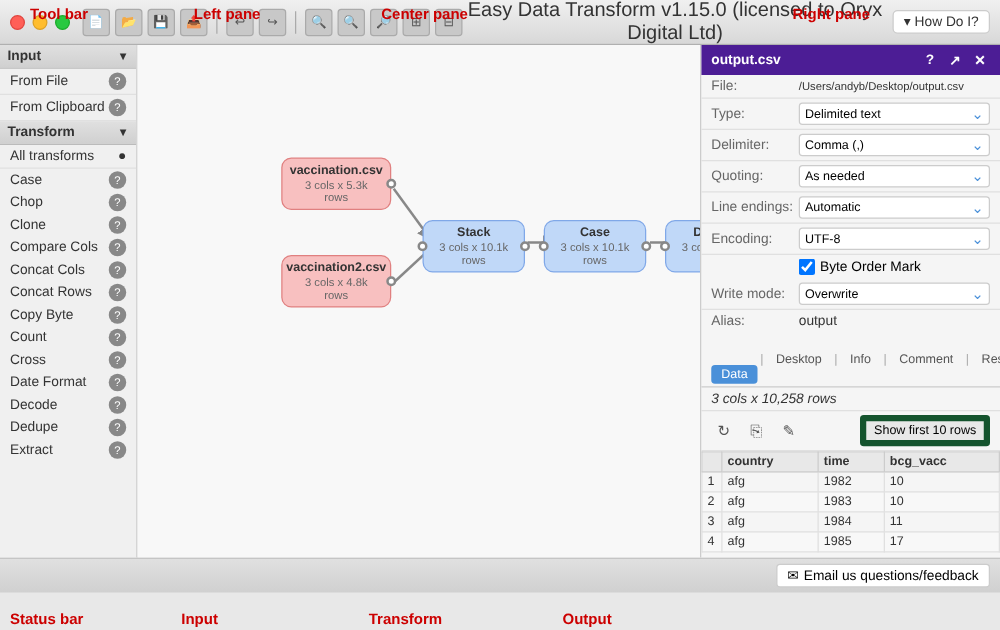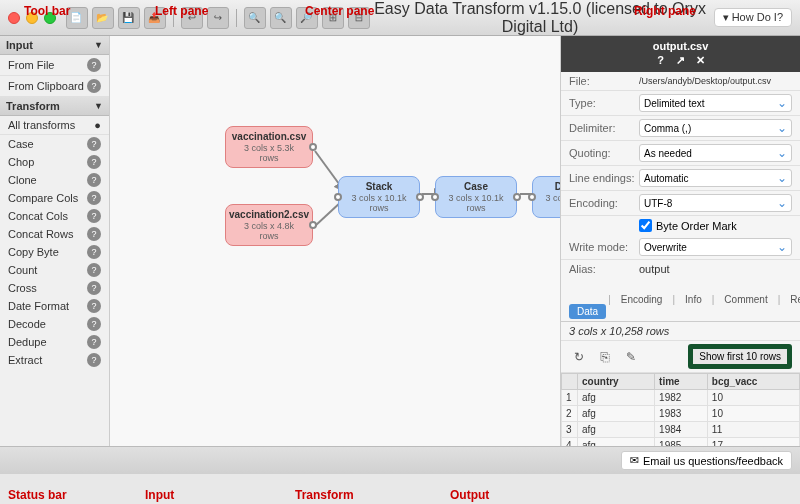--- a/index.html
+++ b/index.html
@@ -41,21 +41,21 @@
     .node-info { font-size: 9px; color: #666; font-weight: normal; margin-top: 1px; }
     .node-dot { width: 8px; height: 8px; background: white; border: 2px solid #888; border-radius: 50%; position: absolute; }
     .node-dot-left { left: -5px; top: 50%; transform: translateY(-50%); }
     .node-dot-right { right: -5px; top: 50%; transform: translateY(-50%); }
 
     
     .flow-svg { position: absolute; top: 0; left: 0; width: 100%; height: 100%; pointer-events: none; }
 
     
     #right-pane { width: 240px; background: #f5f5f5; border-left: 1px solid #ccc; display: flex; flex-direction: column; overflow: hidden; }
-    .right-header { background: #404040; color: white; padding: 4px 8px; font-size: 11px; font-weight: bold; display: flex; align-items: center; justify-content: space-between; flex-direction: column; }
+    .right-header { background: #4c1d95; color: white; padding: 4px 8px; font-size: 11px; font-weight: bold; display: flex; align-items: center; justify-content: space-between; }
     .right-icons { display: flex; gap: 4px; }
     .right-icon { width: 16px; height: 16px; display: flex; align-items: center; justify-content: center; font-size: 11px; color: white; cursor: pointer; }
     .right-row { display: flex; align-items: center; padding: 3px 8px; border-bottom: 1px solid #e0e0e0; font-size: 11px; }
     .right-label { color: #666; width: 70px; flex-shrink: 0; }
     .right-value { color: #333; flex: 1; }
     .right-select { display: flex; align-items: center; justify-content: space-between; background: white; border: 1px solid #ccc; border-radius: 3px; padding: 1px 4px; font-size: 10px; flex: 1; cursor: pointer; }
     .select-arrow { color: #4a90d9; font-size: 12px; }
     .checkbox-row { display: flex; align-items: center; padding: 3px 8px 3px 78px; font-size: 11px; }
     .alias-row { display: flex; align-items: center; padding: 3px 8px; font-size: 11px; }
     .alias-label { color: #666; width: 70px; }
@@ -305,21 +305,21 @@
         <span class="select-arrow">⌄</span>
       </div>
     </div>
     <div class="alias-row">
       <span class="alias-label">Alias:</span>
       <span class="alias-value">output</span>
     </div>
     <div class="tabs-row">
       <div class="tab-btn tab-active">Data</div>
       <span class="tab-sep">|</span>
-      <div class="tab-btn tab-inactive">Encoding</div>
+      <div class="tab-btn tab-inactive">Desktop</div>
       <span class="tab-sep">|</span>
       <div class="tab-btn tab-inactive">Info</div>
       <span class="tab-sep">|</span>
       <div class="tab-btn tab-inactive">Comment</div>
       <span class="tab-sep">|</span>
       <div class="tab-btn tab-inactive">Results</div>
     </div>
     <div class="rows-info">3 cols x 10,258 rows</div>
     <div class="action-icons">
       <span class="action-icon">↻</span>

